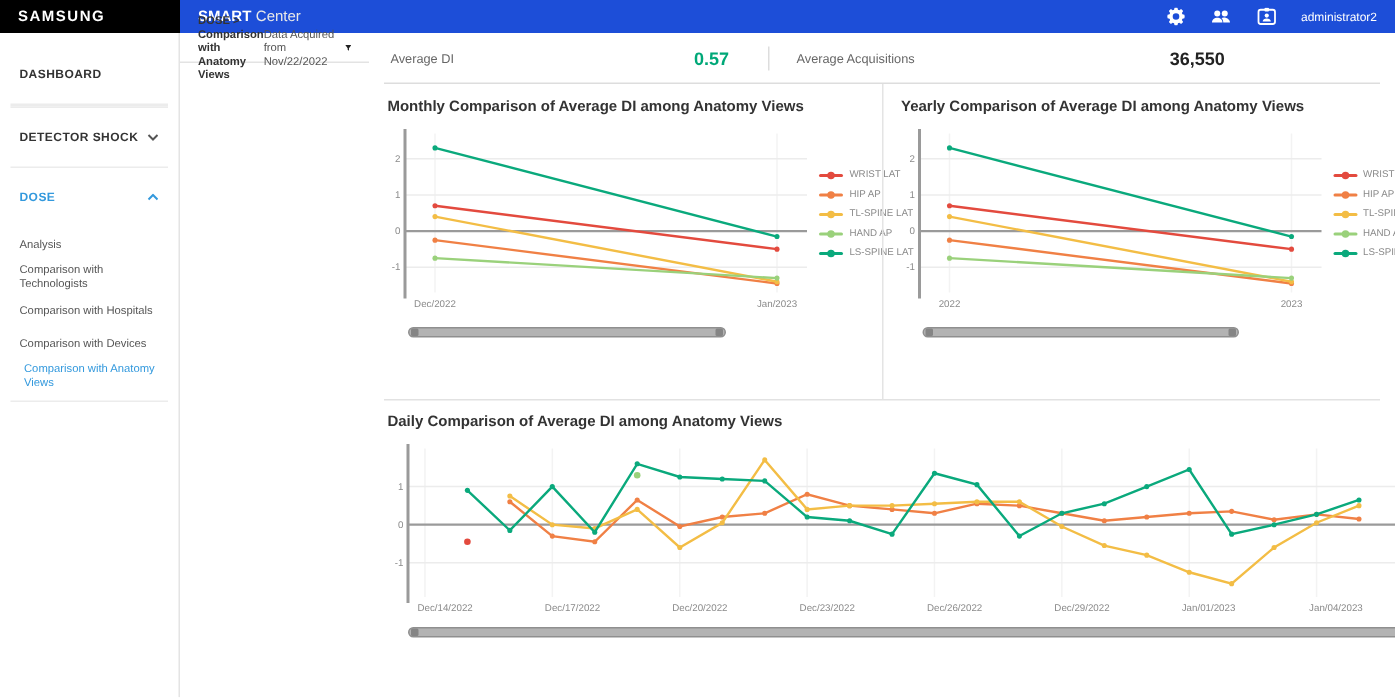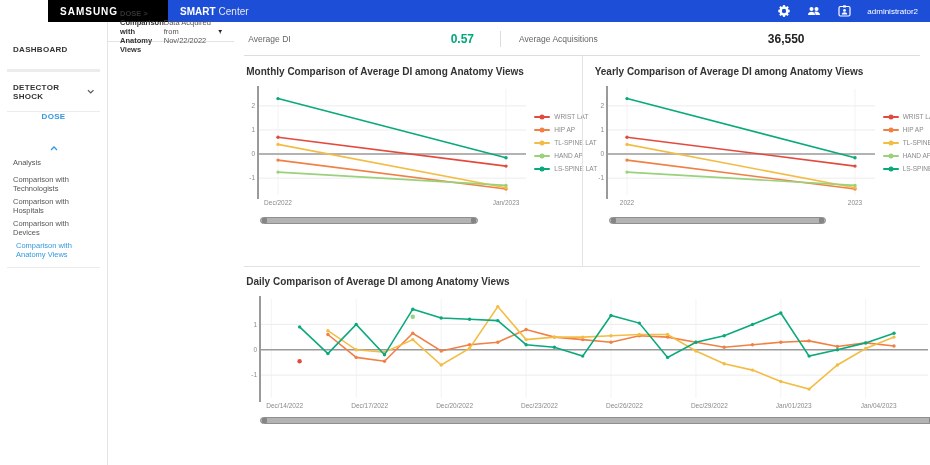--- a/index.html
+++ b/index.html
@@ -1,37 +1,37 @@
 <!DOCTYPE html>
 <html><head>
 <meta charset="utf-8">
 <style>
   * { margin:0; padding:0; box-sizing:border-box; }
   html,body { background:#fff; }
   body { font-family:"Liberation Sans", sans-serif; color:#333; }
   .app { width:930px; height:465px; overflow:hidden; background:#fff; display:flex; flex-direction:column; }
 
   
-  .hdr { height:22px; display:flex; flex:0 0 22px;margin-left:48px; }
+  .hdr { height:22px; display:flex; flex:0 0 22px; }
   .hdr-brand { width:120px; background:#000; color:#fff; display:flex; align-items:center; padding-left:12px;
                font-weight:bold; font-size:10px; letter-spacing:1px; }
   .hdr-main { flex:1; background:#1d4ed8; display:flex; align-items:center; padding:0 12px; }
   .hdr-title { font-size:10px; color:#e8e8e8; }
   .hdr-title b { color:#fff; margin-right:3px; }
   .hdr-right { margin-left:auto; display:flex; align-items:center; gap:16px; }
   .hdr-ic { width:14px; height:14px; display:flex; align-items:center; justify-content:center; cursor:pointer; }
   .hdr-user { color:#fff; font-size:8px; font-weight:normal; cursor:pointer; }
 
   .body-row { flex:1; display:flex; min-height:0; }
 
   
-  .sidebar { width:108px; border-right:1px solid #e4e4e4; background:#fff; padding-top:8px; }
+  .sidebar { width:120px; border-right:1px solid #e4e4e4; background:#fff; padding-top:8px; }
   .nav-item { display:flex; align-items:center; justify-content:space-between; padding:0 13px; height:39px;
               font-size:8px; font-weight:bold; color:#333; letter-spacing:.3px; cursor:pointer; }
-  .nav-item.active { color:#3399dd;flex-direction:column; }
+  .nav-item.active { color:#3399dd; }
   .nav-div { border-top:1px solid #ececec; margin:0 7px; }
   .chev { width:8px; height:5px; }
   .sub-item { padding:0 13px; height:22px; display:flex; align-items:center; font-size:7.5px; color:#555; cursor:pointer; }
   .sub-item.active { color:#3399dd;padding-left:16px; }
 
   
   .content { flex:1; display:flex; flex-direction:row; min-width:0; }
   .crumb-row { height:20px; flex:0 0 20px; border-bottom:1px solid #e3e3e3; display:flex; align-items:center; padding:0 12px; }
   .crumb { font-size:7.5px; font-weight:bold; color:#333; }
   .crumb-right { margin-left:auto; display:flex; align-items:center; gap:6px; font-size:7.5px; color:#555; }

